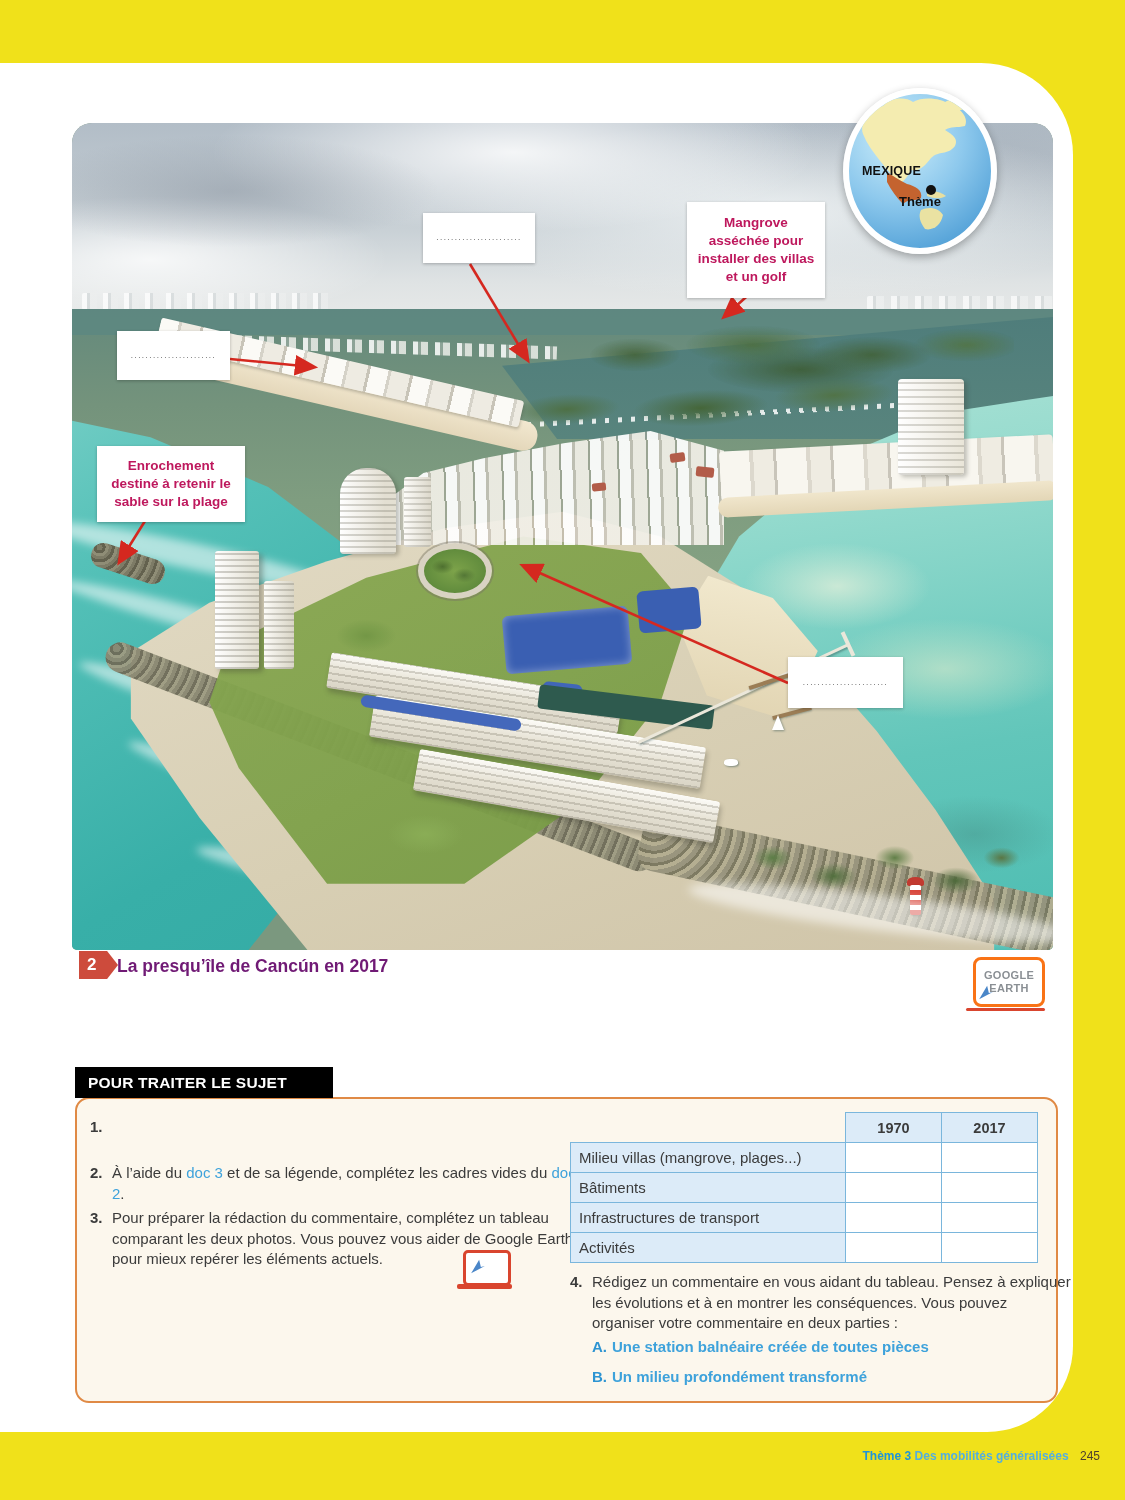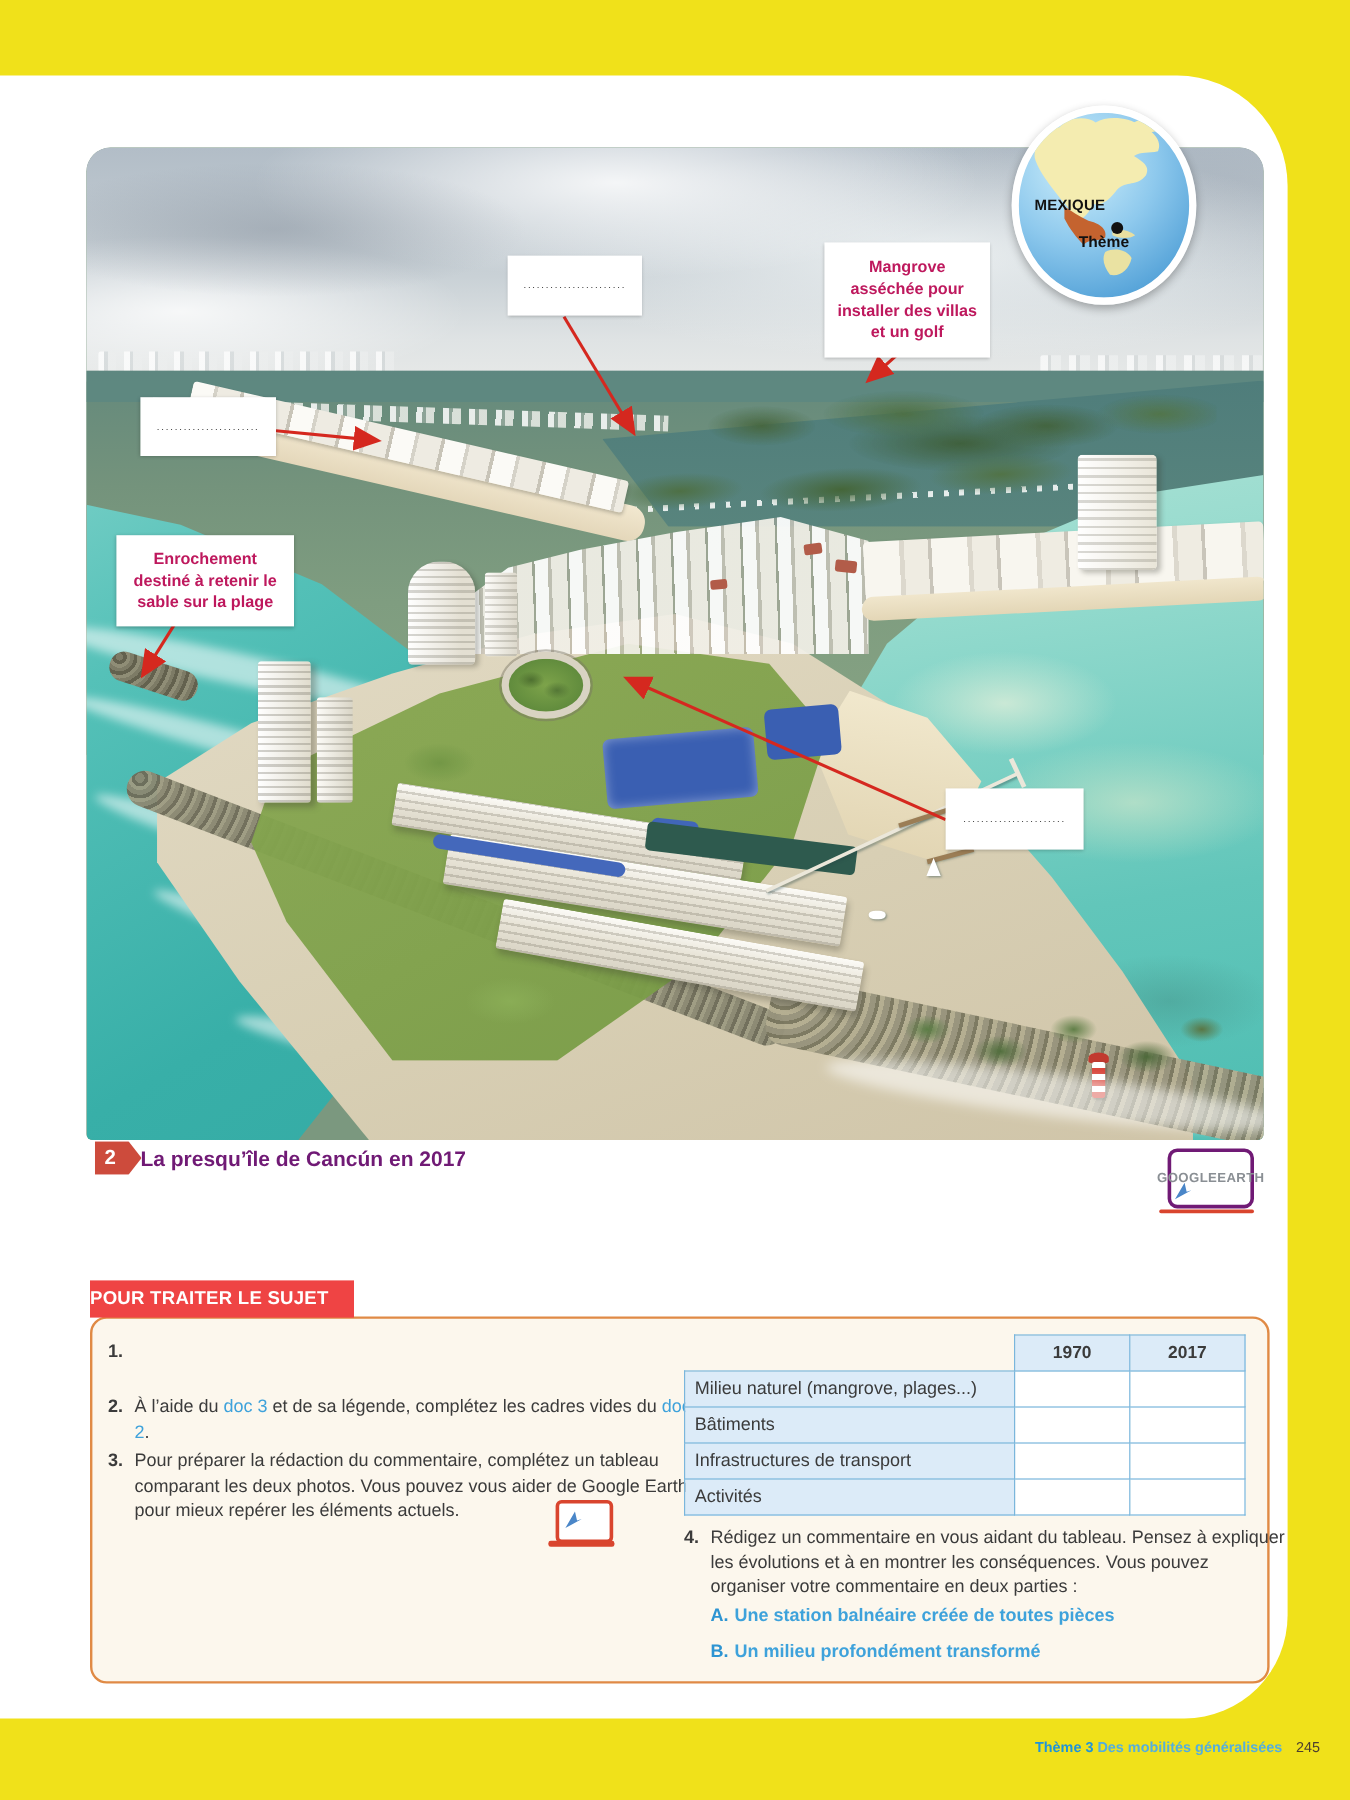--- a/index.html
+++ b/index.html
@@ -168,31 +168,31 @@
   .globe-label{position:absolute;font-weight:bold;color:#111;}
   #lbl-mexique{left:13px;top:70px;font-size:12.5px;letter-spacing:.2px;}
   #lbl-cancun{left:50px;top:100px;font-size:13px;}
   #globe-dot{position:absolute;left:77px;top:91px;width:10px;height:10px;border-radius:50%;background:#111;}
   
   #cap-tag{position:absolute;left:79px;top:951px;width:39px;height:28px;background:#cd4b3c;
     clip-path:polygon(0 0,72% 0,100% 50%,72% 100%,0 100%);color:#fff;font-weight:bold;font-size:17px;
     display:flex;align-items:center;justify-content:flex-start;padding-left:8px;box-sizing:border-box;}
   #cap-text{position:absolute;left:117px;top:956px;font-size:17.5px;font-weight:bold;color:#701a75;}
   
-  #ge-badge{position:absolute;left:973px;top:957px;width:66px;height:44px;border:3px solid #701a75;
-    border-radius:8px;background:#fff;display:flex;flex-direction:row;align-items:center;justify-content:center;}
+  #ge-badge{position:absolute;left:973px;top:957px;width:66px;height:44px;border:3px solid #f97316;
+    border-radius:8px;background:#fff;display:flex;flex-direction:column;align-items:center;justify-content:center;}
   #ge-badge .ge-t{color:#8a8f94;font-weight:bold;font-size:11px;line-height:1.15;letter-spacing:.3px;}
   #ge-underline{position:absolute;left:966px;top:1008px;width:79px;height:3px;background:#d9452e;border-radius:2px;}
   .cursor-svg{position:absolute;}
   #ge-cursor{left:978px;top:984px;width:16px;height:17px;}
   
   #ex-panel{position:absolute;left:75px;top:1097px;width:983px;height:306px;background:#fcf7ed;
     border:2px solid #e08a45;border-radius:14px;box-sizing:border-box;}
-  #ex-header{position:absolute;left:75px;top:1067px;width:220px;height:31px;background:#ef4444;
-    color:#fff;font-weight:bold;font-size:15.5px;letter-spacing:.2px;line-height:31px;box-sizing:border-box;}
+  #ex-header{position:absolute;left:75px;top:1067px;width:258px;height:31px;background:#000000;
+    color:#fff;font-weight:bold;font-size:15.5px;letter-spacing:.2px;line-height:31px;padding-left:13px;box-sizing:border-box;}
   .q{position:absolute;font-size:15px;color:#3b3b3b;line-height:1.38;padding-left:22px;}
   .q .num{position:absolute;left:0;top:0;font-weight:bold;}
   #q1{left:90px;top:1117px;width:472px;}
   #q2{left:90px;top:1163px;width:472px;}
   #q3{left:90px;top:1208px;width:472px;}
   #q4{left:570px;top:1272px;width:480px;}
   .doc-link{color:#3ea2db;}
   .ital{}
   #ge-mini{position:absolute;left:463px;top:1250px;width:42px;height:30px;border:3px solid #d9452e;
     border-radius:5px;background:#fff;}
@@ -348,21 +348,21 @@
 <div id="ge-mini-base"></div>
 
 <table class="cmp">
   <tbody>
       <tr>
     <td class="ghost"></td>
     <th>1970</th>
     <th>2017</th>
   </tr>
   <tr>
-    <td class="lbl">Milieu naturel (mangrove, plages...)</td>
+    <td class="lbl">Milieu villas (mangrove, plages...)</td>
     <td class="val"></td>
     <td class="val"></td>
   </tr>
   <tr>
     <td class="lbl">Bâtiments</td>
     <td class="val"></td>
     <td class="val"></td>
   </tr>
   <tr>
     <td class="lbl">Infrastructures de transport</td>

